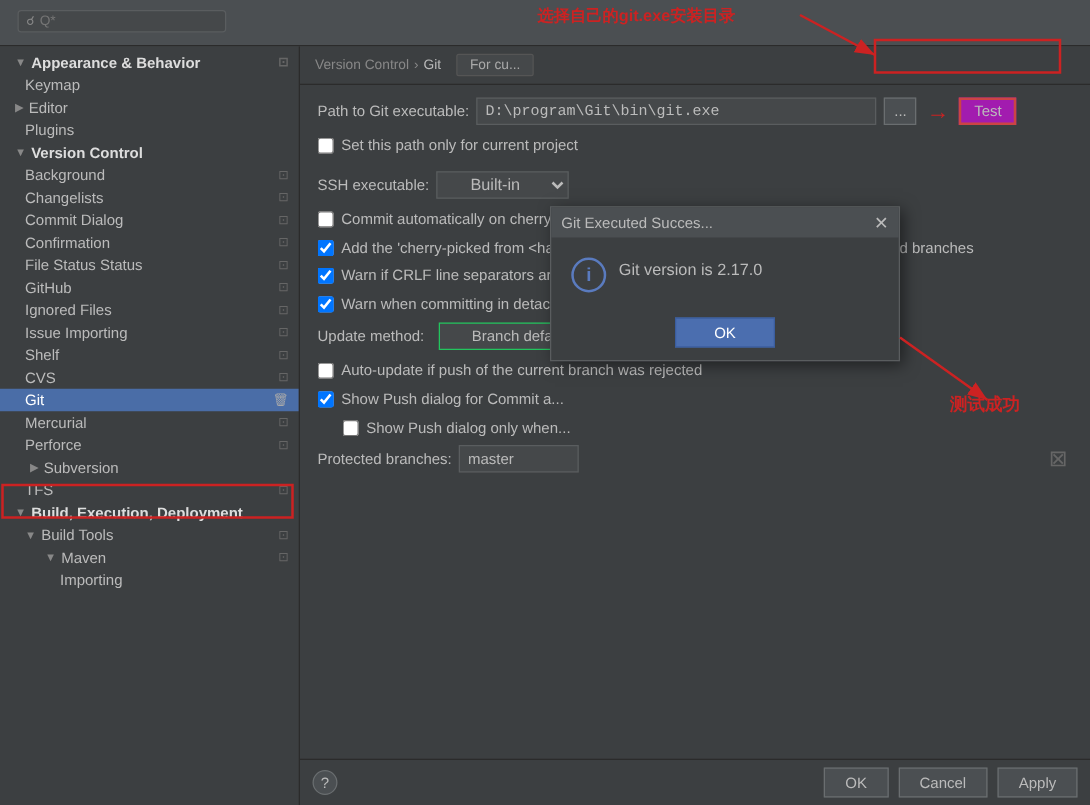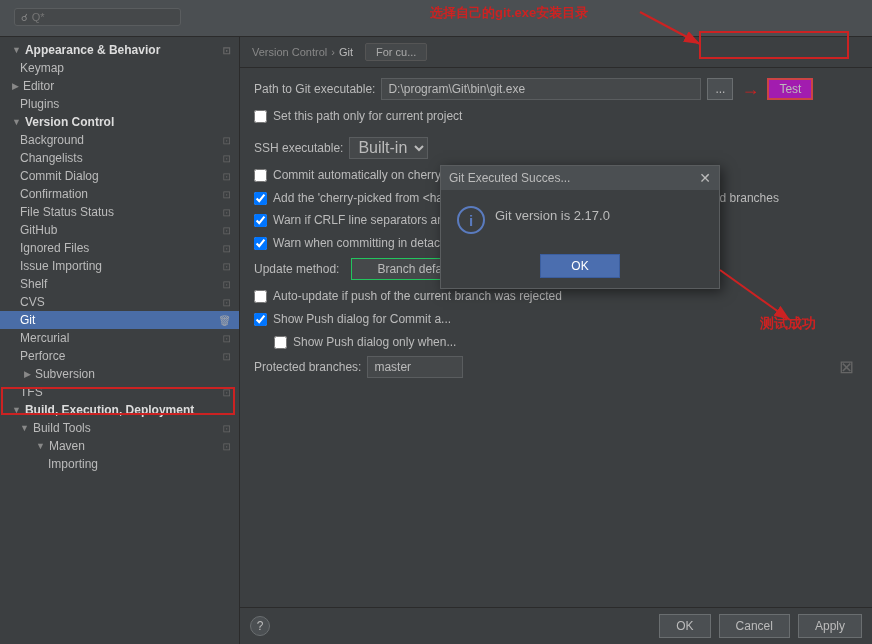--- a/index.html
+++ b/index.html
@@ -159,23 +159,23 @@
       font-size: 12px;
       line-height: 1.4;
     }
     .checkbox-row input[type=checkbox] {
       margin-top: 2px;
     }
     .ssh-select {
       background: #45484a;
       border: 1px solid #5a5d5f;
       color: #bbbbbb;
-      font-size: 16px;
+      font-size: 13px;
       height: 22px;
-      padding: 0 4px;
+      padding: 0 22px;
     }
     .update-row {
       display: flex;
       align-items: center;
       gap: 12px;
       margin-bottom: 8px;
     }
     .update-select {
       background: #45484a;
       border: 1px solid #22c55e;
@@ -450,21 +450,21 @@
         <span>Version Control</span>
         <span>›</span>
         <span class="current">Git</span>
         <span class="breadcrumb-tab">For cu...</span>
       </div>
 
       <div class="settings-content">
 
         <div class="form-row">
           <span class="form-label">Path to Git executable:</span>
-          <input type="text" class="form-input path-input" style="width: 320px;" value="D:\program\Git\bin\git.exe">
+          <input type="text" class="form-input path-input" style="width: 320px; font-family: Liberation Mono, monospace;" value="D:\program\Git\bin\git.exe">
           <button class="btn btn-ellipsis">...</button>
           <span style="color:#cc2222; font-size:18px; margin: 0 2px; pointer-events:none;">→</span>
           <button class="btn btn-test">Test</button>
         </div>
 
         <div class="checkbox-row">
           <input type="checkbox" style="">
           <span>Set this path only for current project</span>
         </div>
 

